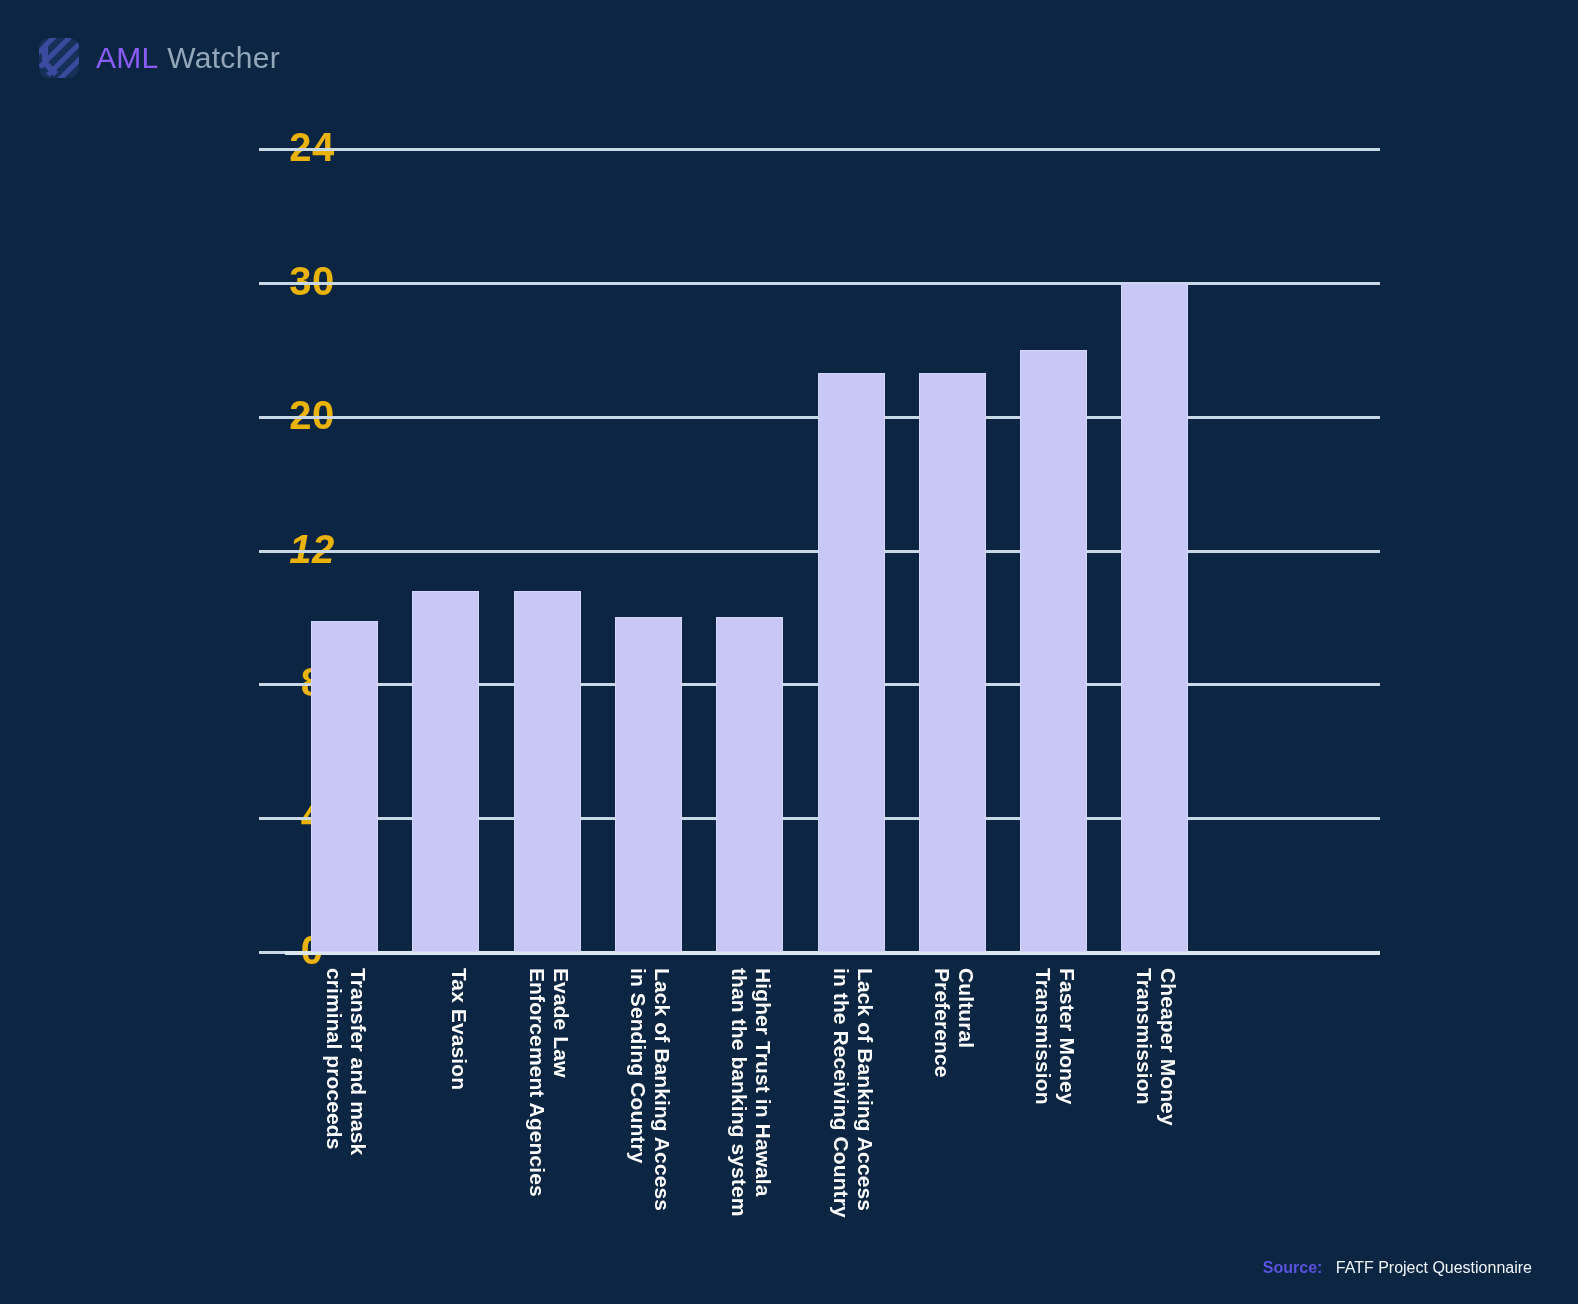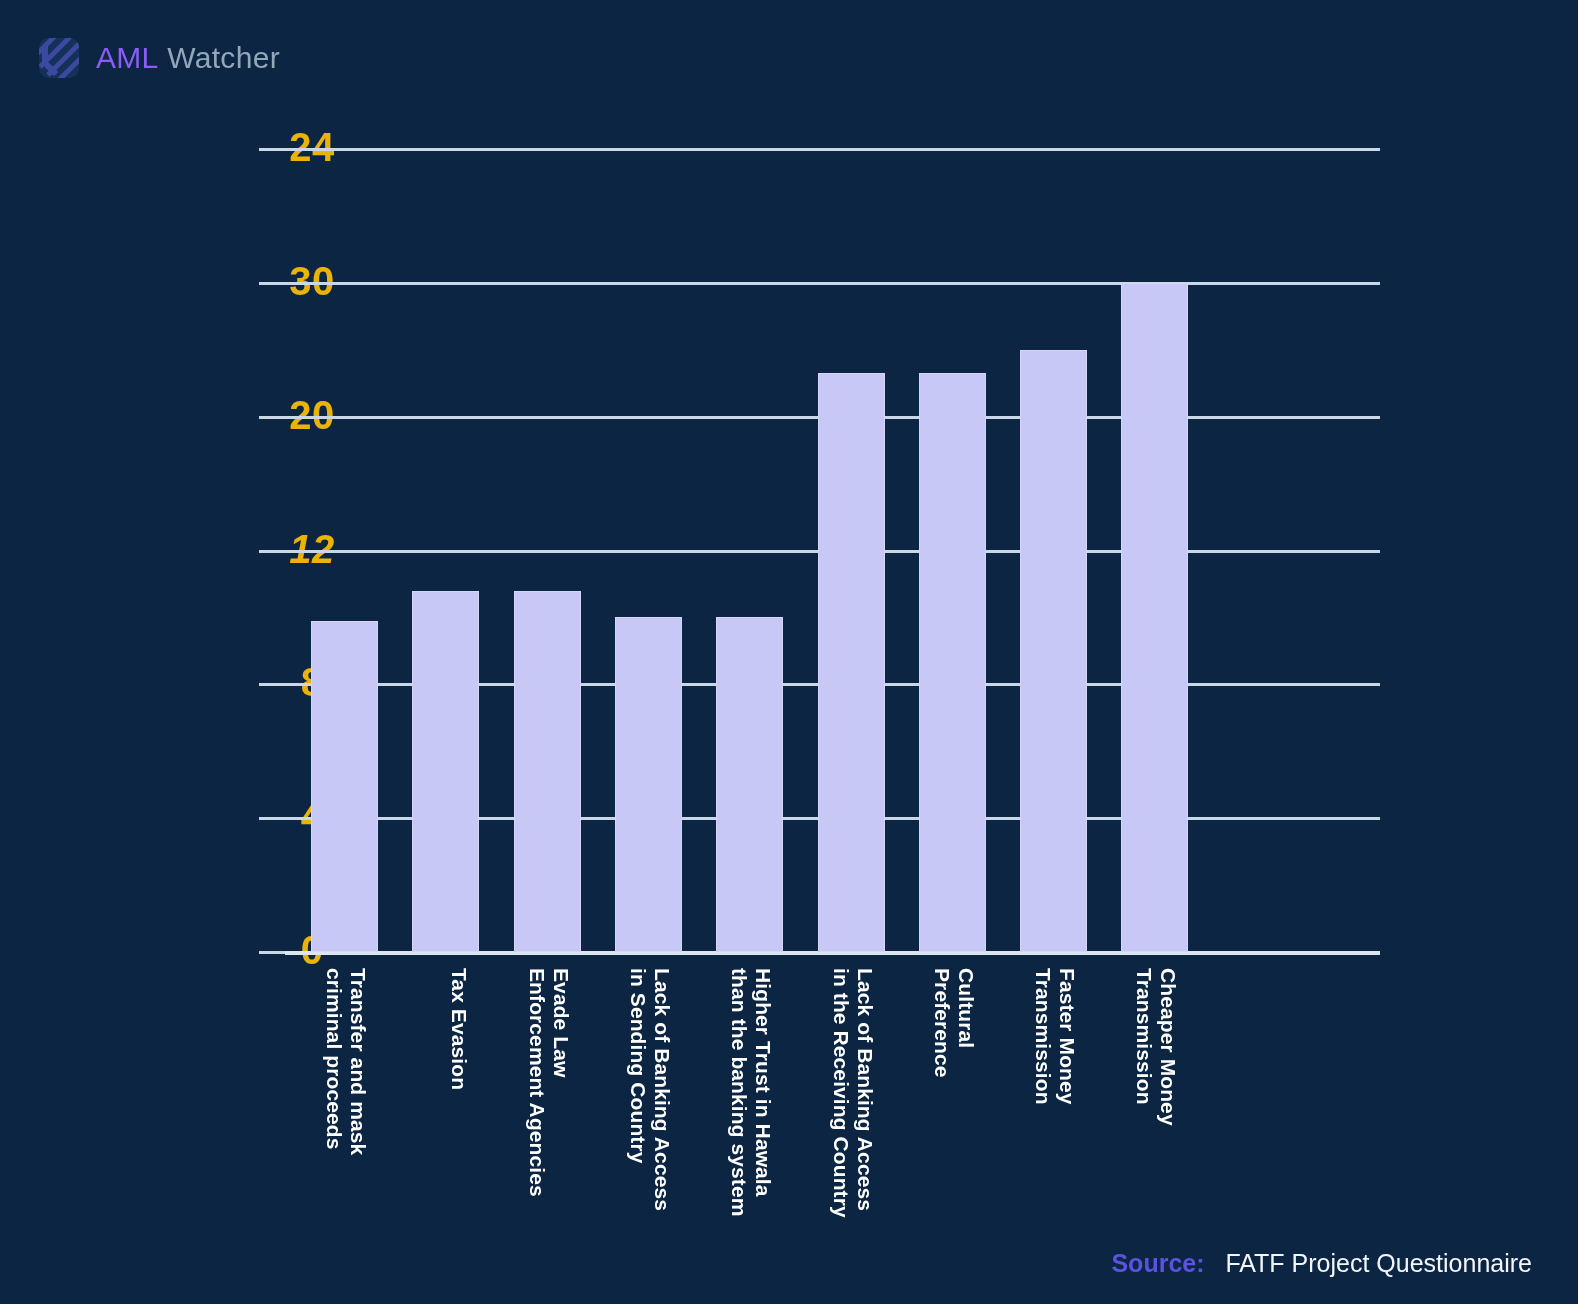--- a/index.html
+++ b/index.html
@@ -120,21 +120,21 @@
     color: #ffffff;
     white-space: pre-line;
     letter-spacing: 0.1px;
   }
 
   
   #source-note {
     position: absolute;
     right: 46px;
     bottom: 28px;
-    font-size: 25px;
+    font-size: 16px;
     line-height: 1;
     white-space: nowrap;
   }
   #source-note .src-key {
     color: #5b52e0;
     font-weight: 700;
   }
   #source-note .src-val {
     color: #f2f6fa;
     font-weight: 400;

